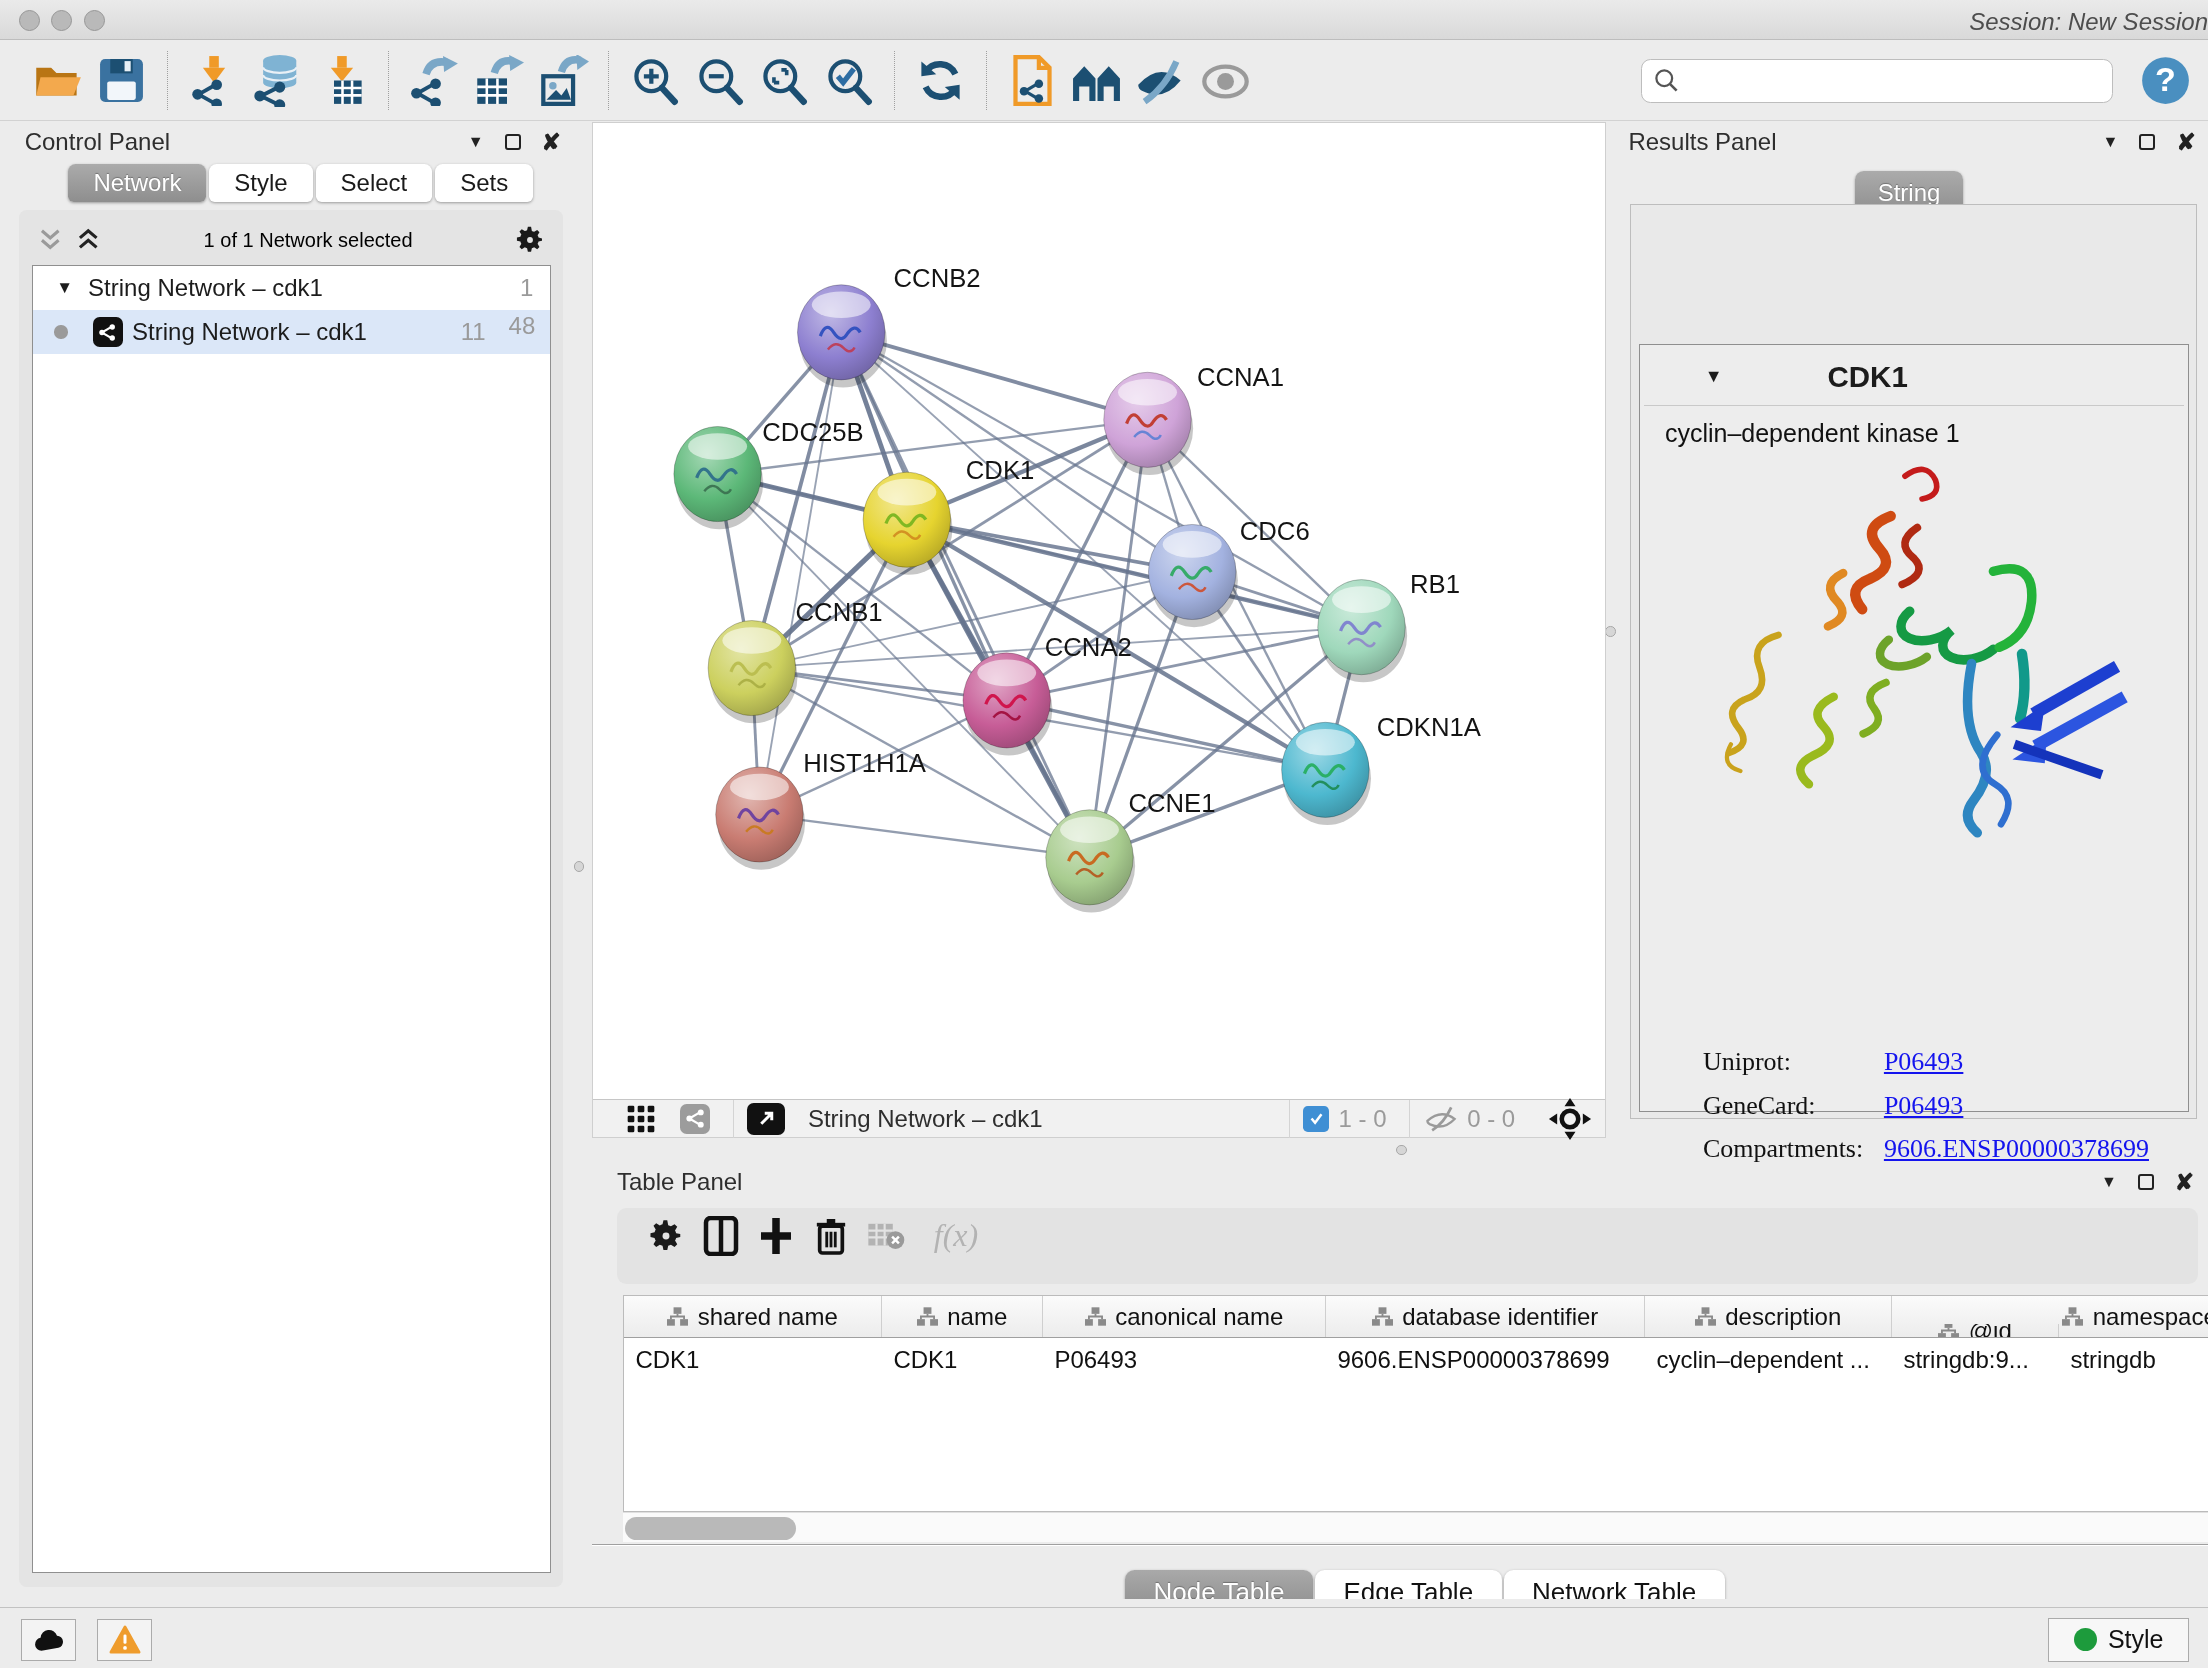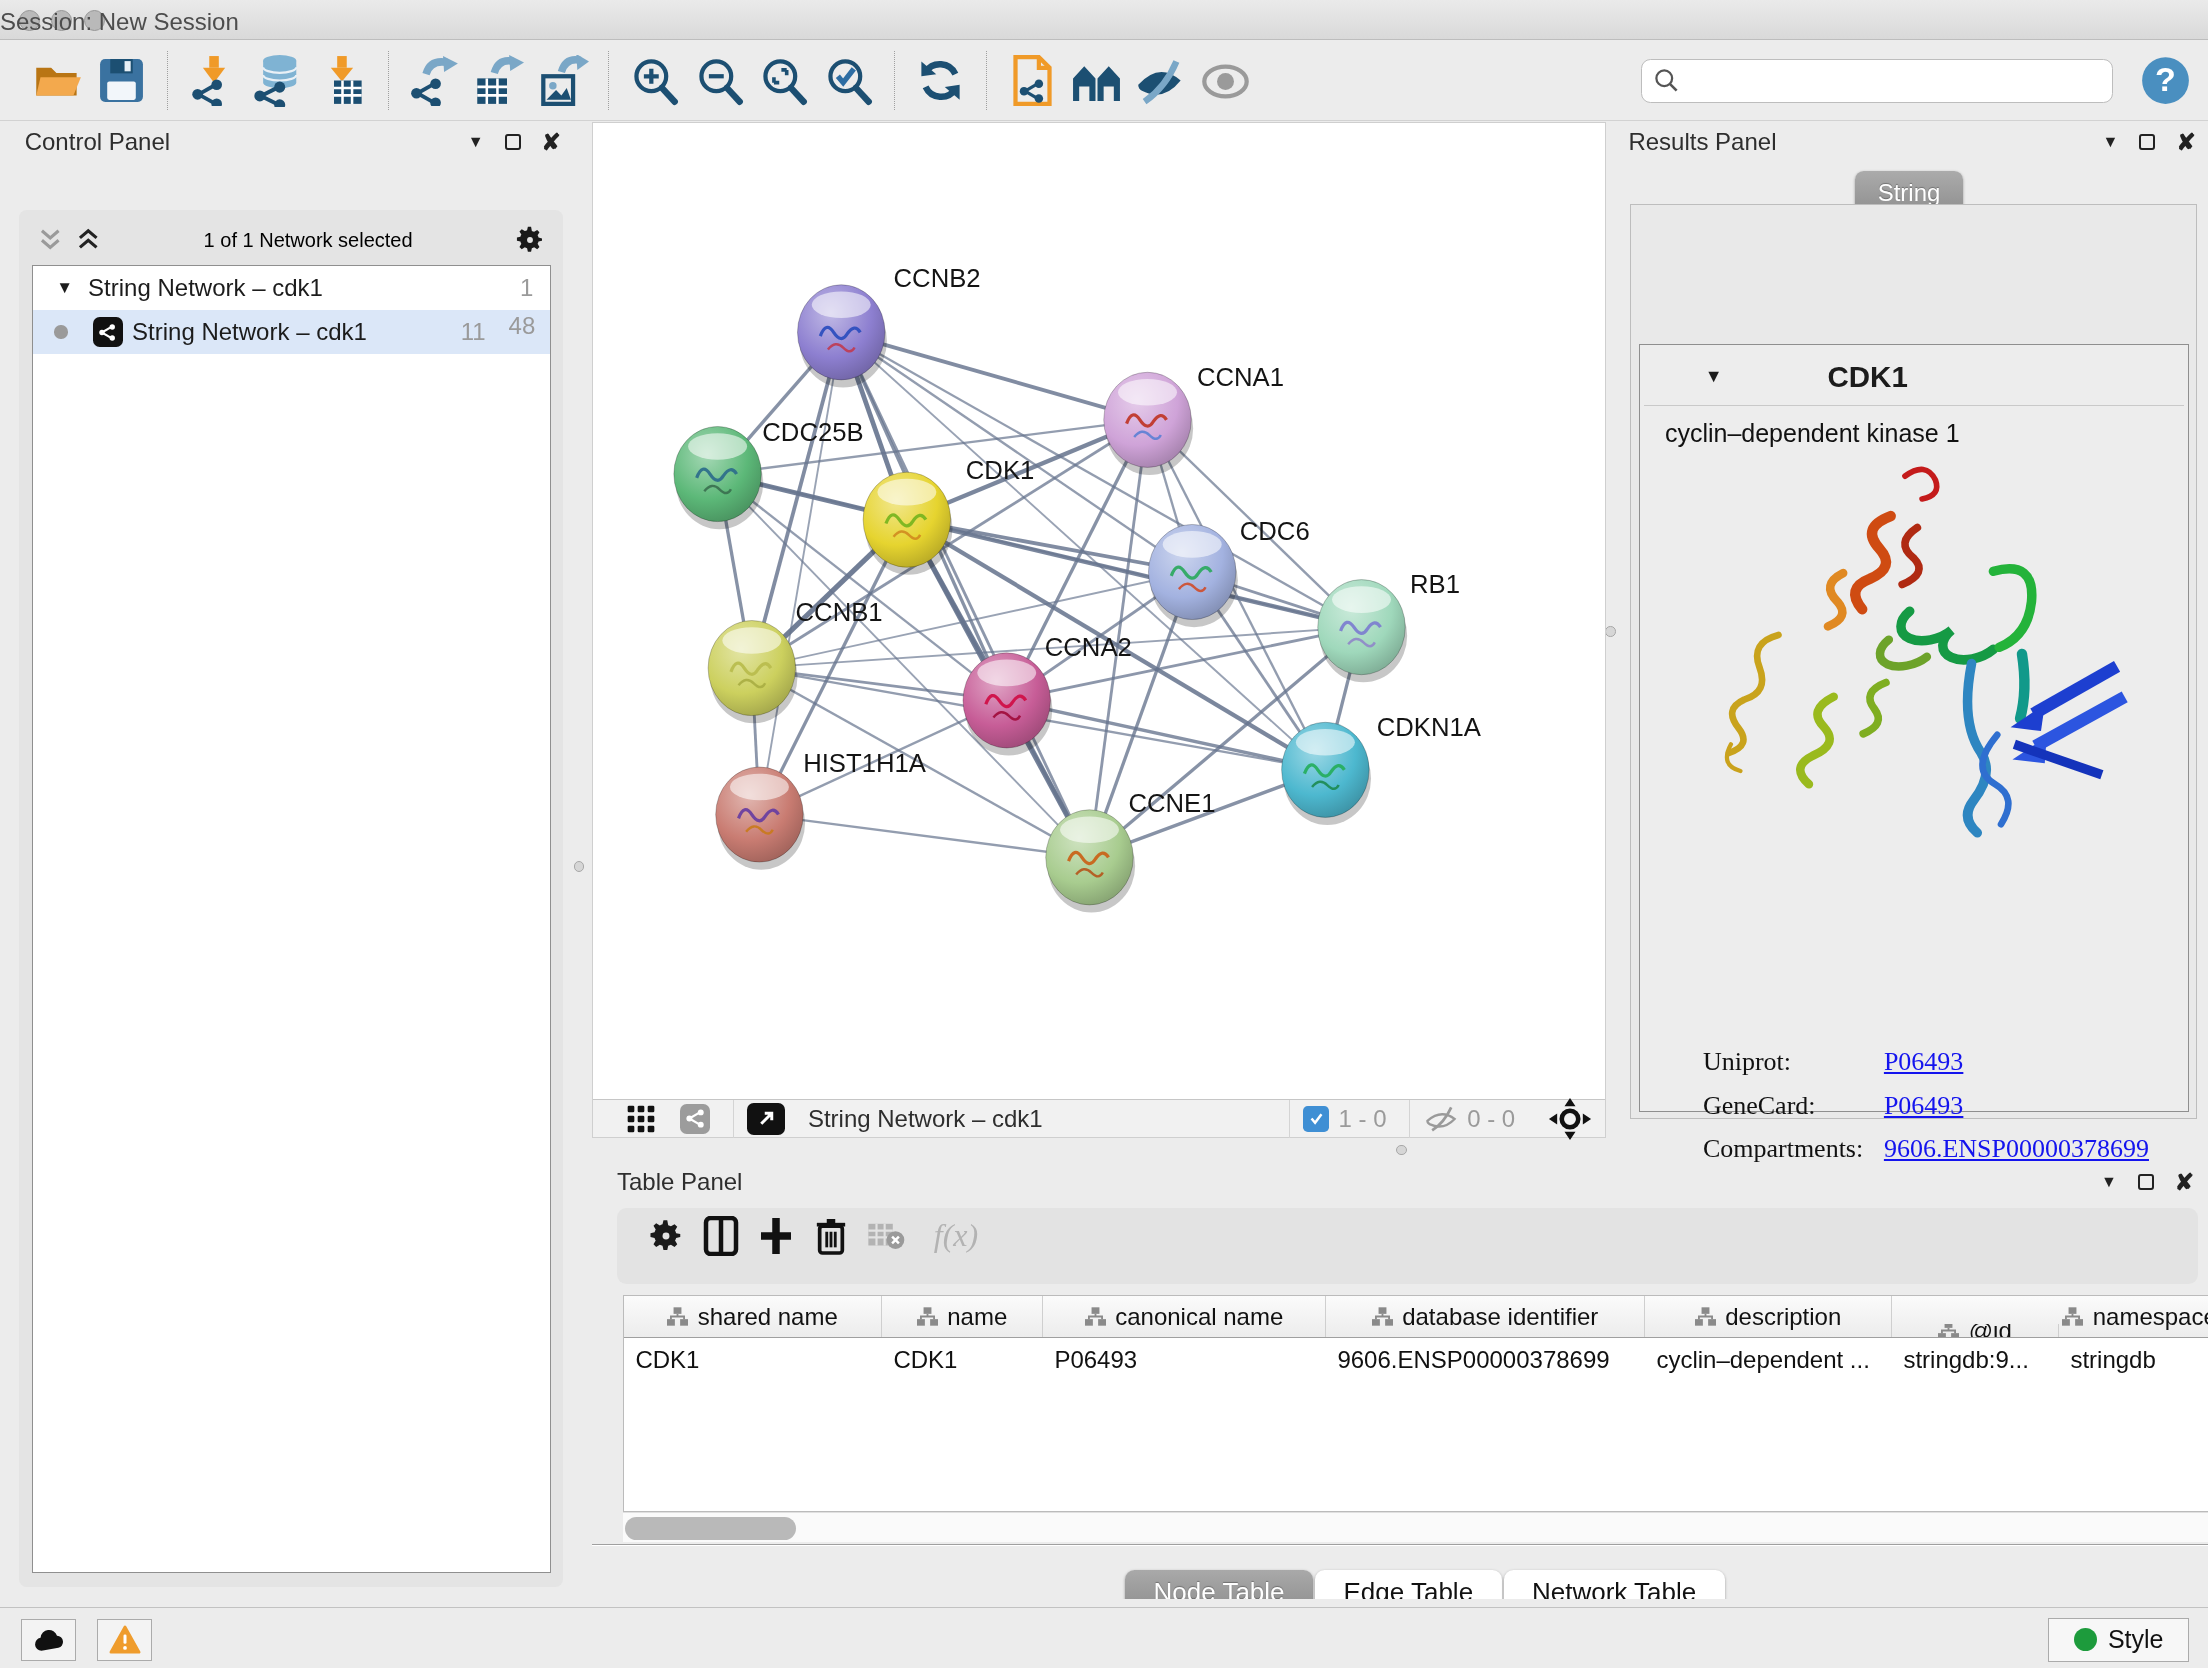--- a/index.html
+++ b/index.html
@@ -5,21 +5,21 @@
   * { margin:0; padding:0; box-sizing:border-box; }
   html,body { width:2208px; height:1668px; }
   body { position:relative; background:#ececec; font-family:"Liberation Sans",sans-serif; color:#1c1c1c; overflow:hidden; }
 
   
   .titlebar { position:absolute; left:0; top:0; width:2208px; height:40px;
     background:linear-gradient(#eaeaea,#d9d9d9); border-bottom:1px solid #bdbdbd; }
   .traffic { position:absolute; top:9.5px; width:21px; height:21px; border-radius:50%;
     background:#b9b9b9; border:1px solid #979797; }
   .t1{left:19px}.t2{left:51px}.t3{left:84px}
-  .win-title { position:absolute; left:0; right:0; top:7.6px; text-align:left; font-size:24px; color:#4d4d4d; }
+  .win-title { position:absolute; left:0; right:0; top:7.6px; text-align:right; font-size:24px; color:#4d4d4d;font-style:italic; }
 
   
   .toolbar { position:absolute; left:0; top:41px; width:2208px; height:80px; background:#ececec;
     border-bottom:1px solid #d2d2d2; display:flex; align-items:center; }
   .tb-btn { width:53px; height:53px; margin:0 5.7px; display:flex; align-items:center; justify-content:center; }
   .tb-sep { width:0; height:59px; border-left:1.9px dotted #9f9f9f; margin:0 13.3px; }
   .search-wrap { margin-left:auto; width:472px; height:44px; background:#fff; border:1px solid #bdbdbd;
     border-radius:9.5px; display:flex; align-items:center; padding:0 11.4px; }
   .search-wrap input { border:none; outline:none; font-size:23px; width:399px; background:transparent; }
   .help-btn { width:51px; height:51px; margin:0 17px 0 27px; }
@@ -293,20 +293,26 @@
 
 <div class="control-panel">
   <div class="cp-head">
     <span class="panel-title">Control Panel</span>
     <span class="panel-ctl">
       <span class="tri">▼</span>
       <span class="sq"></span>
       <span class="xx">✘</span>
     </span>
   </div>
+  <div class="tabs-row">
+      <div class="tab active">Network</div>
+      <div class="tab">Style</div>
+      <div class="tab">Select</div>
+      <div class="tab">Sets</div>
+    </div>
   <div class="cp-body">
     <div class="cp-subhead">
       <svg width="28.5" height="28.5" viewBox="0 0 24 24" style="margin-right:9.5px">
         <path d="M5 4 L12 10 L19 4 M5 12 L12 18 L19 12" stroke="#9a9a9a" stroke-width="2.6" fill="none"></path>
       </svg>
       <svg width="28.5" height="28.5" viewBox="0 0 24 24">
         <path d="M5 10 L12 4 L19 10 M5 18 L12 12 L19 18" stroke="#222" stroke-width="2.6" fill="none"></path>
       </svg>
       <span class="cp-status">1 of 1 Network selected</span>
       <svg width="32" height="32" viewBox="0 0 24 24">

